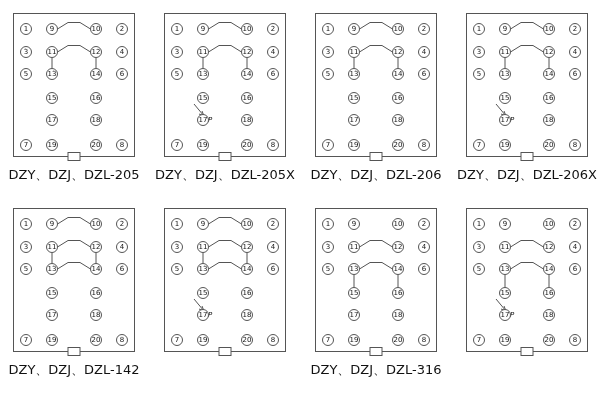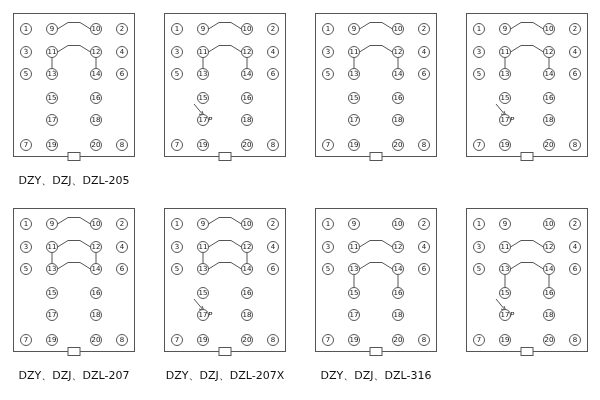--- a/index.html
+++ b/index.html
@@ -16,21 +16,21 @@
     padding:12px 0 0 8px;
     width:600px;height:388px;
     box-sizing:border-box;
   }
   .panel{
     display:flex;flex-direction:column;align-items:center;
   }
   .panel svg{display:block}
   .panel svg text{font-family:"DejaVu Sans","Liberation Sans",sans-serif}
   .panel-label{
-    font-size:11px;color:#111;margin-top:10px;white-space:nowrap;
+    font-size:13px;color:#111;margin-top:3px;white-space:nowrap;
   }
 </style>
 </head>
 <body>
 
 <div class="grid">
     <div class="panel">
       <svg width="124" height="151" viewBox="0 0 124 151">
         <rect x="1.5" y="1.5" width="121" height="143" fill="none" stroke="#555" stroke-width="1"></rect>
         <rect x="56" y="140.5" width="12" height="8" fill="#fff" stroke="#555" stroke-width="1"></rect>
@@ -209,20 +209,21 @@
         </g>
         <g>
           <circle cx="84" cy="133" r="5.5" fill="#fff" stroke="#555"></circle>
           <text x="84" y="135.4" text-anchor="middle" font-size="7" fill="#111">20</text>
         </g>
         <g>
           <circle cx="110" cy="133" r="5.5" fill="#fff" stroke="#555"></circle>
           <text x="110" y="135.4" text-anchor="middle" font-size="7" fill="#111">8</text>
         </g>
       </svg>
+      <div class="panel-label">DZY、DZJ、DZL-205X</div>
     </div>
     <div class="panel">
       <svg width="124" height="151" viewBox="0 0 124 151">
         <rect x="1.5" y="1.5" width="121" height="143" fill="none" stroke="#555" stroke-width="1"></rect>
         <rect x="56" y="140.5" width="12" height="8" fill="#fff" stroke="#555" stroke-width="1"></rect>
         <path d="M45.5 17 L56 10.5 M56 10.5 L62 10.5" stroke="#555" fill="none"></path>
         <path d="M78.5 17 L68 10.5 M68 10.5 L62 10.5" stroke="#555" fill="none"></path>
         <path d="M45.5 40 L56 33.5 M56 33.5 L62 33.5" stroke="#555" fill="none"></path>
         <path d="M78.5 40 L68 33.5 M68 33.5 L62 33.5" stroke="#555" fill="none"></path>
         <line x1="40" y1="45.5" x2="40" y2="56.5" stroke="#555"></line>
@@ -301,20 +302,21 @@
         </g>
         <g>
           <circle cx="84" cy="133" r="5.5" fill="#fff" stroke="#555"></circle>
           <text x="84" y="135.4" text-anchor="middle" font-size="7" fill="#111">20</text>
         </g>
         <g>
           <circle cx="110" cy="133" r="5.5" fill="#fff" stroke="#555"></circle>
           <text x="110" y="135.4" text-anchor="middle" font-size="7" fill="#111">8</text>
         </g>
       </svg>
+      <div class="panel-label">DZY、DZJ、DZL-206</div>
     </div>
     <div class="panel">
       <svg width="124" height="151" viewBox="0 0 124 151">
         <rect x="1.5" y="1.5" width="121" height="143" fill="none" stroke="#555" stroke-width="1"></rect>
         <rect x="56" y="140.5" width="12" height="8" fill="#fff" stroke="#555" stroke-width="1"></rect>
         <path d="M45.5 17 L56 10.5 M56 10.5 L62 10.5" stroke="#555" fill="none"></path>
         <path d="M78.5 17 L68 10.5 M68 10.5 L62 10.5" stroke="#555" fill="none"></path>
         <path d="M45.5 40 L56 33.5 M56 33.5 L62 33.5" stroke="#555" fill="none"></path>
         <path d="M78.5 40 L68 33.5 M68 33.5 L62 33.5" stroke="#555" fill="none"></path>
         <line x1="40" y1="45.5" x2="40" y2="56.5" stroke="#555"></line>
@@ -395,20 +397,21 @@
         </g>
         <g>
           <circle cx="84" cy="133" r="5.5" fill="#fff" stroke="#555"></circle>
           <text x="84" y="135.4" text-anchor="middle" font-size="7" fill="#111">20</text>
         </g>
         <g>
           <circle cx="110" cy="133" r="5.5" fill="#fff" stroke="#555"></circle>
           <text x="110" y="135.4" text-anchor="middle" font-size="7" fill="#111">8</text>
         </g>
       </svg>
+      <div class="panel-label">DZY、DZJ、DZL-206X</div>
     </div>
     <div class="panel">
       <svg width="124" height="151" viewBox="0 0 124 151">
         <rect x="1.5" y="1.5" width="121" height="143" fill="none" stroke="#555" stroke-width="1"></rect>
         <rect x="56" y="140.5" width="12" height="8" fill="#fff" stroke="#555" stroke-width="1"></rect>
         <path d="M45.5 17 L56 10.5 M56 10.5 L62 10.5" stroke="#555" fill="none"></path>
         <path d="M78.5 17 L68 10.5 M68 10.5 L62 10.5" stroke="#555" fill="none"></path>
         <path d="M45.5 40 L56 33.5 M56 33.5 L62 33.5" stroke="#555" fill="none"></path>
         <path d="M78.5 40 L68 33.5 M68 33.5 L62 33.5" stroke="#555" fill="none"></path>
         <path d="M45.5 62 L56 55.5 M56 55.5 L62 55.5" stroke="#555" fill="none"></path>
@@ -489,21 +492,21 @@
         </g>
         <g>
           <circle cx="84" cy="133" r="5.5" fill="#fff" stroke="#555"></circle>
           <text x="84" y="135.4" text-anchor="middle" font-size="7" fill="#111">20</text>
         </g>
         <g>
           <circle cx="110" cy="133" r="5.5" fill="#fff" stroke="#555"></circle>
           <text x="110" y="135.4" text-anchor="middle" font-size="7" fill="#111">8</text>
         </g>
       </svg>
-      <div class="panel-label">DZY、DZJ、DZL-207</div>
+      <div class="panel-label">DZY、DZJ、DZL-142</div>
     </div>
     <div class="panel">
       <svg width="124" height="151" viewBox="0 0 124 151">
         <rect x="1.5" y="1.5" width="121" height="143" fill="none" stroke="#555" stroke-width="1"></rect>
         <rect x="56" y="140.5" width="12" height="8" fill="#fff" stroke="#555" stroke-width="1"></rect>
         <path d="M45.5 17 L56 10.5 M56 10.5 L62 10.5" stroke="#555" fill="none"></path>
         <path d="M78.5 17 L68 10.5 M68 10.5 L62 10.5" stroke="#555" fill="none"></path>
         <path d="M45.5 40 L56 33.5 M56 33.5 L62 33.5" stroke="#555" fill="none"></path>
         <path d="M78.5 40 L68 33.5 M68 33.5 L62 33.5" stroke="#555" fill="none"></path>
         <path d="M45.5 62 L56 55.5 M56 55.5 L62 55.5" stroke="#555" fill="none"></path>
@@ -586,21 +589,20 @@
         </g>
         <g>
           <circle cx="84" cy="133" r="5.5" fill="#fff" stroke="#555"></circle>
           <text x="84" y="135.4" text-anchor="middle" font-size="7" fill="#111">20</text>
         </g>
         <g>
           <circle cx="110" cy="133" r="5.5" fill="#fff" stroke="#555"></circle>
           <text x="110" y="135.4" text-anchor="middle" font-size="7" fill="#111">8</text>
         </g>
       </svg>
-      <div class="panel-label">DZY、DZJ、DZL-207X</div>
     </div>
     <div class="panel">
       <svg width="124" height="151" viewBox="0 0 124 151">
         <rect x="1.5" y="1.5" width="121" height="143" fill="none" stroke="#555" stroke-width="1"></rect>
         <rect x="56" y="140.5" width="12" height="8" fill="#fff" stroke="#555" stroke-width="1"></rect>
         <path d="M45.5 40 L56 33.5 M56 33.5 L62 33.5" stroke="#555" fill="none"></path>
         <path d="M78.5 40 L68 33.5 M68 33.5 L62 33.5" stroke="#555" fill="none"></path>
         <path d="M45.5 62 L56 55.5 M56 55.5 L62 55.5" stroke="#555" fill="none"></path>
         <path d="M78.5 62 L68 55.5 M68 55.5 L62 55.5" stroke="#555" fill="none"></path>
         <line x1="40" y1="67.5" x2="40" y2="80.5" stroke="#555"></line>

